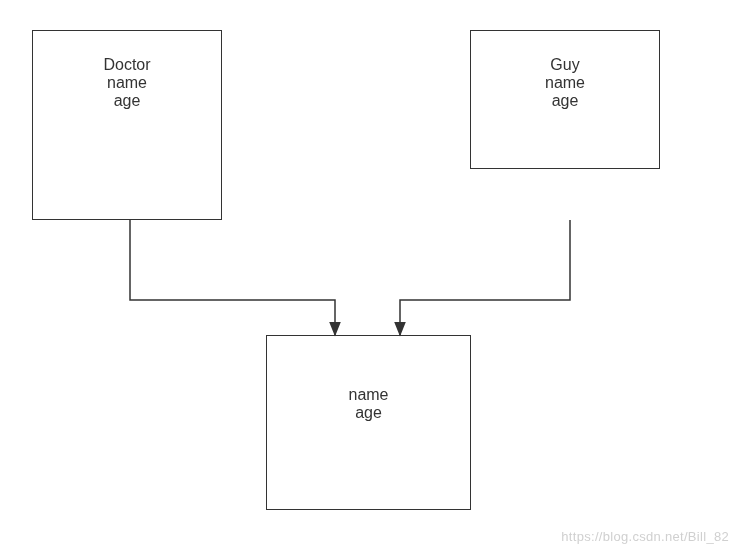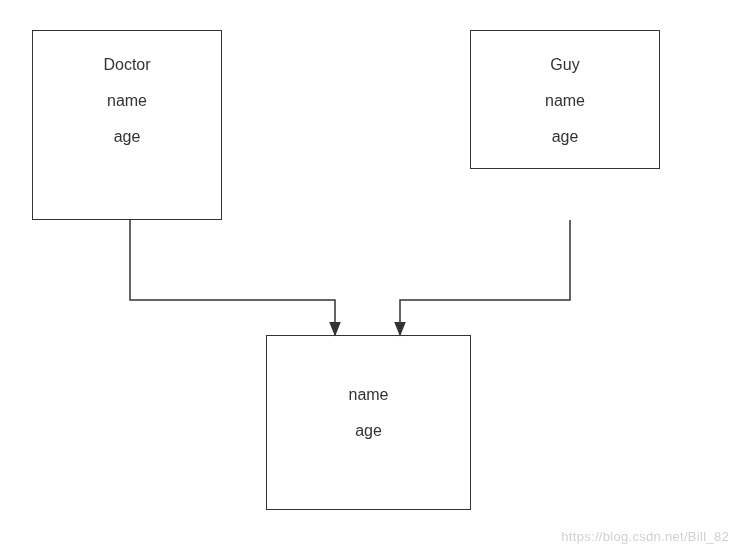--- a/index.html
+++ b/index.html
@@ -16,21 +16,20 @@
     }
     .box {
       position: absolute;
       border: 1px solid #333;
       background: #fff;
       display: flex;
       flex-direction: column;
       align-items: center;
       justify-content: flex-start;
       padding-top: 25px;
-      gap: 18px;
     }
     .box-text {
       font-size: 16px;
       color: #333;
       font-weight: normal;
     }
     #box-left {
       left: 32px;
       top: 30px;
       width: 190px;

